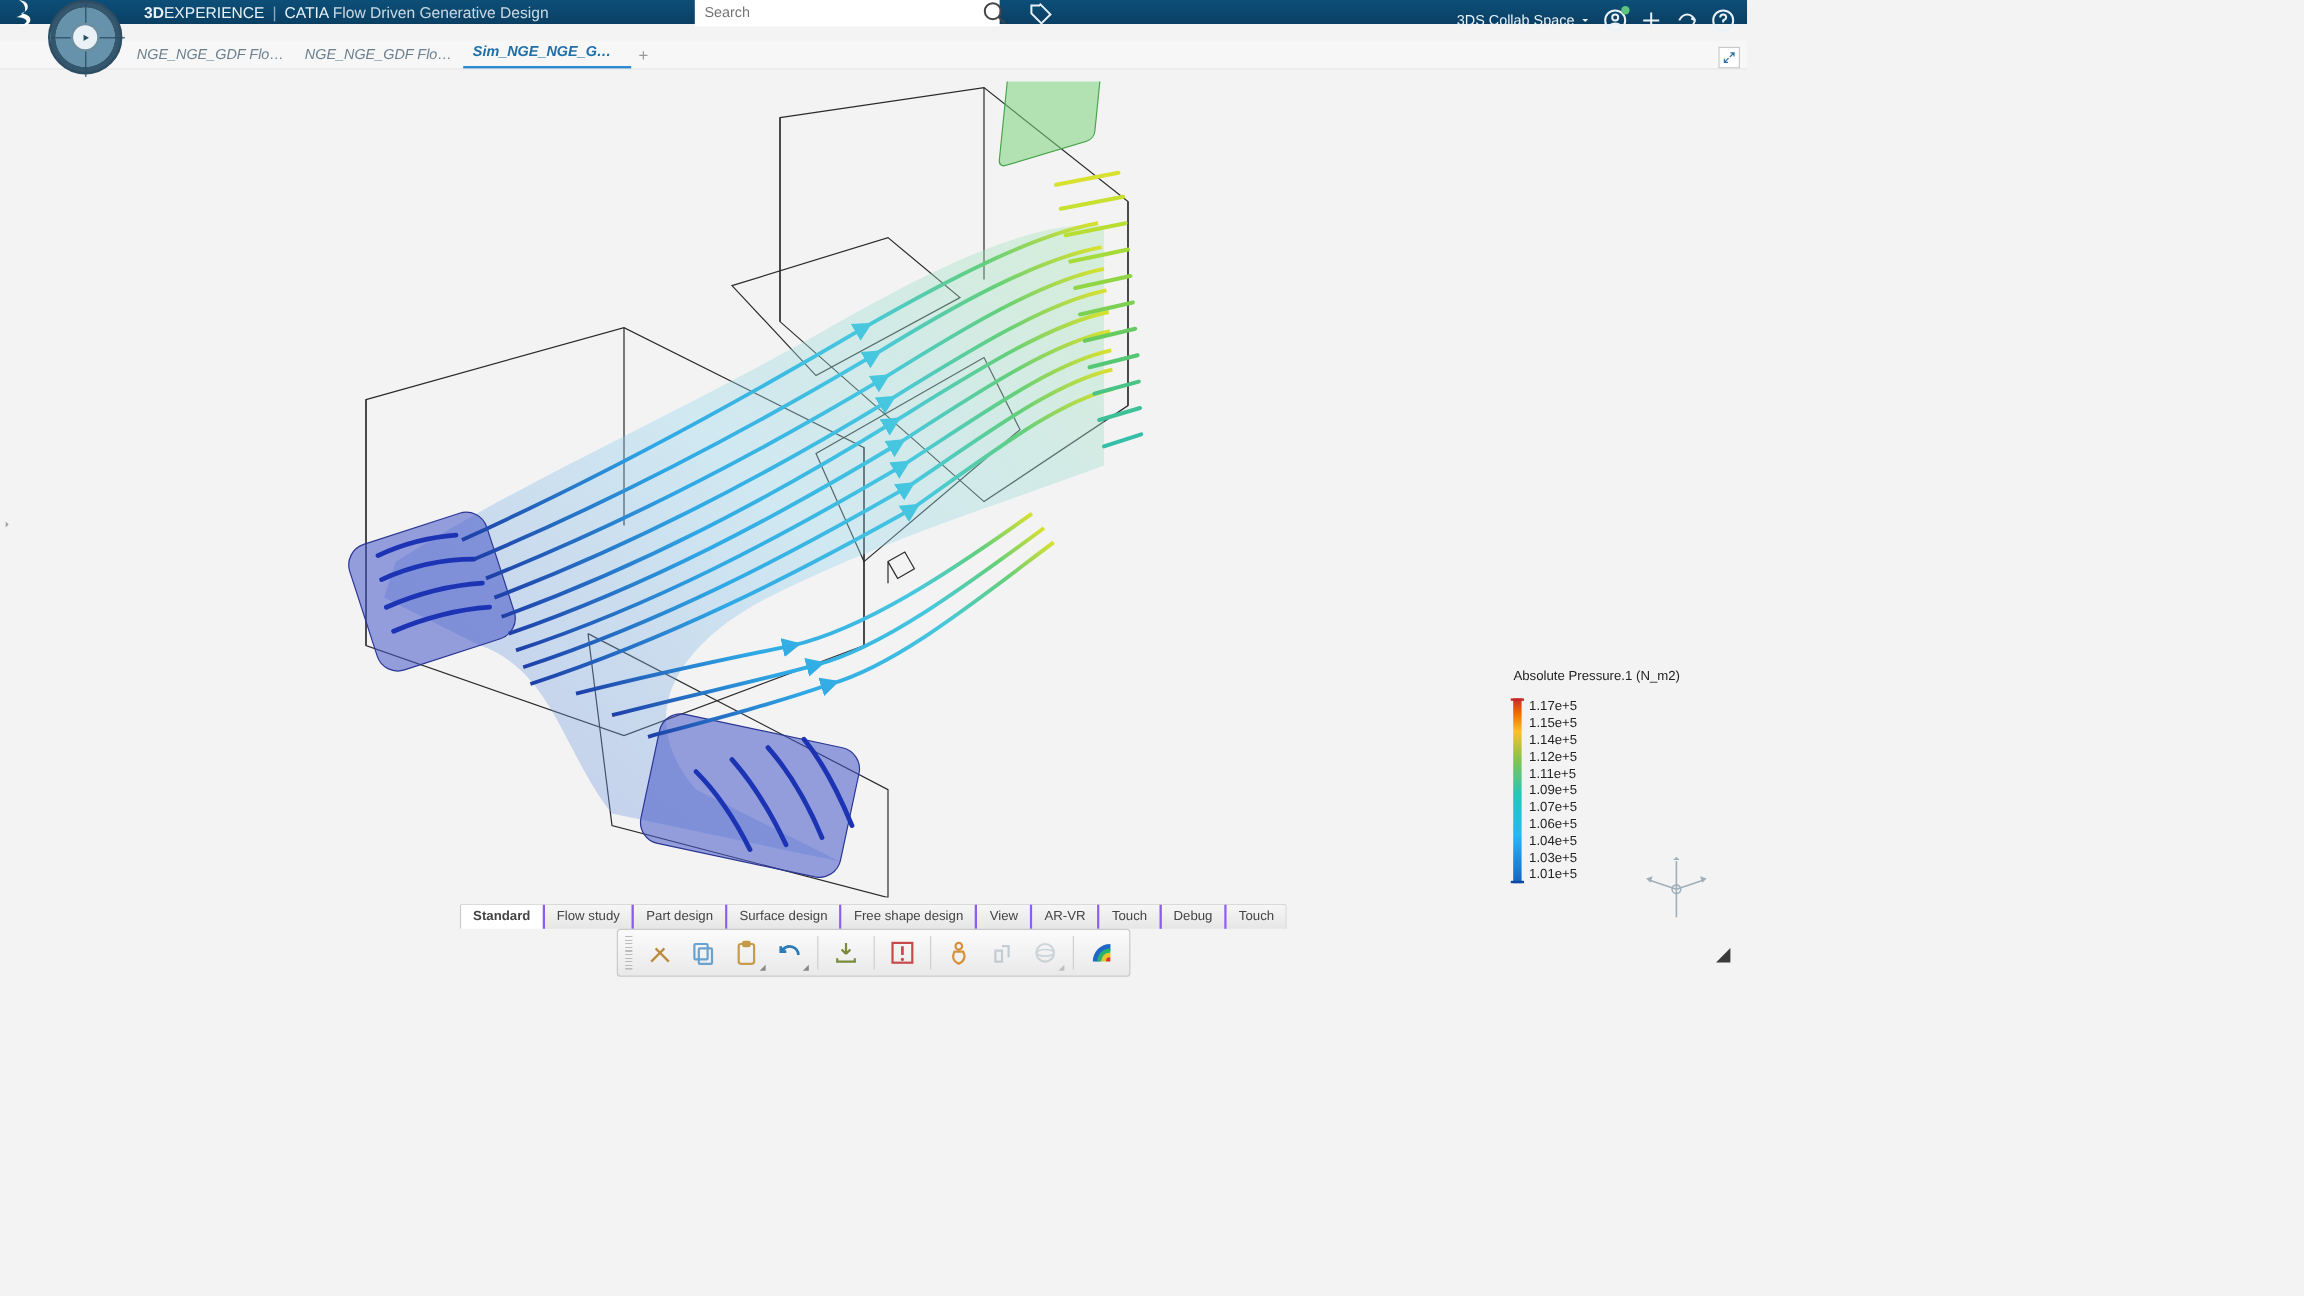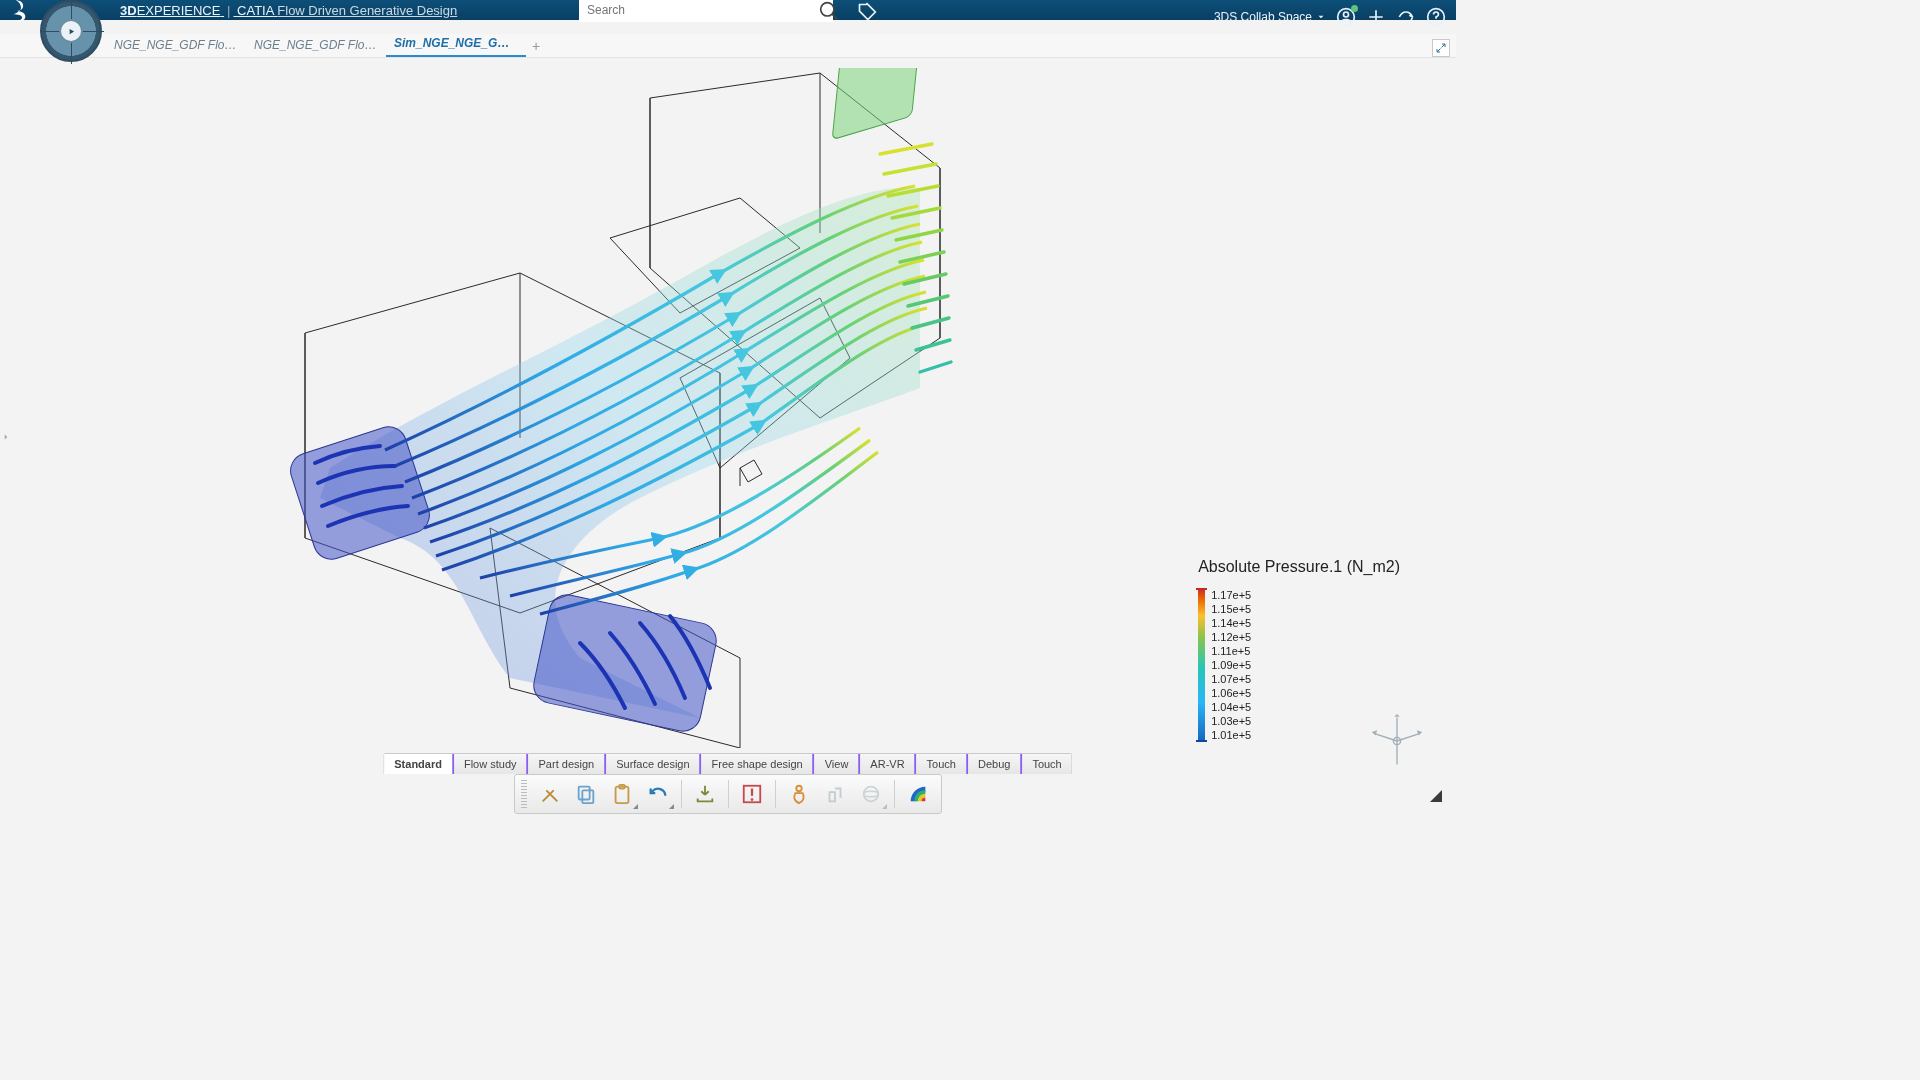--- a/index.html
+++ b/index.html
@@ -3,21 +3,21 @@
 <meta charset="utf-8">
 <style>
   * { box-sizing: border-box; margin: 0; padding: 0; }
   html, body { width: 100%; height: 100%; font-family: Arial, Helvetica, sans-serif; background:#f3f3f3; overflow:hidden; }
   body { width:1456px; height:816px; position:relative; }
 
   
   .header {
     position:absolute; top:0; left:0; right:0; height:20px;
     background: linear-gradient(#0d4f78, #0a3f63);
-    display:flex; align-items:center; color:#e9f2f8; font-size:13px;text-decoration:underline;
+    display:flex; align-items:center; color:#e9f2f8; font-size:13px;
   }
   .logo-area { display:flex; align-items:center; gap:6px; padding:0 8px; }
   .ds-logo { width:26px; height:26px; color:#fff; }
   .compass-wrap { position:absolute; top:0; left:40px; width:62px; height:62px; z-index:50; }
   .compass {
     width:62px; height:62px; border-radius:50%;
     background: radial-gradient(circle at 50% 50%, #b8d6e6 0 20%, #6792ab 21% 60%, #35576d 61% 100%);
     border:2px solid #2c4d63; display:flex; align-items:center; justify-content:center;
     color:#fff; position:relative;
   }
@@ -87,21 +87,21 @@
     border-left:12px solid transparent; border-bottom:12px solid #3a3a3a;
   }
   .nav-cross {
     position:absolute; right:32px; bottom:48px; width:54px; height:54px; color:#9fb0ba;
   }
 
   
   .legend {
     position:absolute; right:56px; top:500px; font-size:11px; color:#222;
   }
-  .legend-title { font-size:16px; margin-bottom:12px; text-align:left; }
+  .legend-title { font-size:11px; margin-bottom:12px; text-align:left; }
   .legend-body { display:flex; gap:6px; align-items:flex-start; }
   .legend-bar {
     width:7px; height:154px;
     background:linear-gradient(to bottom,#c62828 0%,#ef6c00 8%,#fbc02d 18%,#8bc34a 32%,#26c6b8 52%,#29b6f6 74%,#1565c0 100%);
     position:relative;
   }
   .legend-bar::before,.legend-bar::after{content:"";position:absolute;left:-2px;width:11px;height:2px;background:#c62828;}
   .legend-bar::before{top:0;}
   .legend-bar::after{bottom:0;background:#0d47a1;}
   .legend-labels { display:flex; flex-direction:column; justify-content:flex-start; height:154px; }

